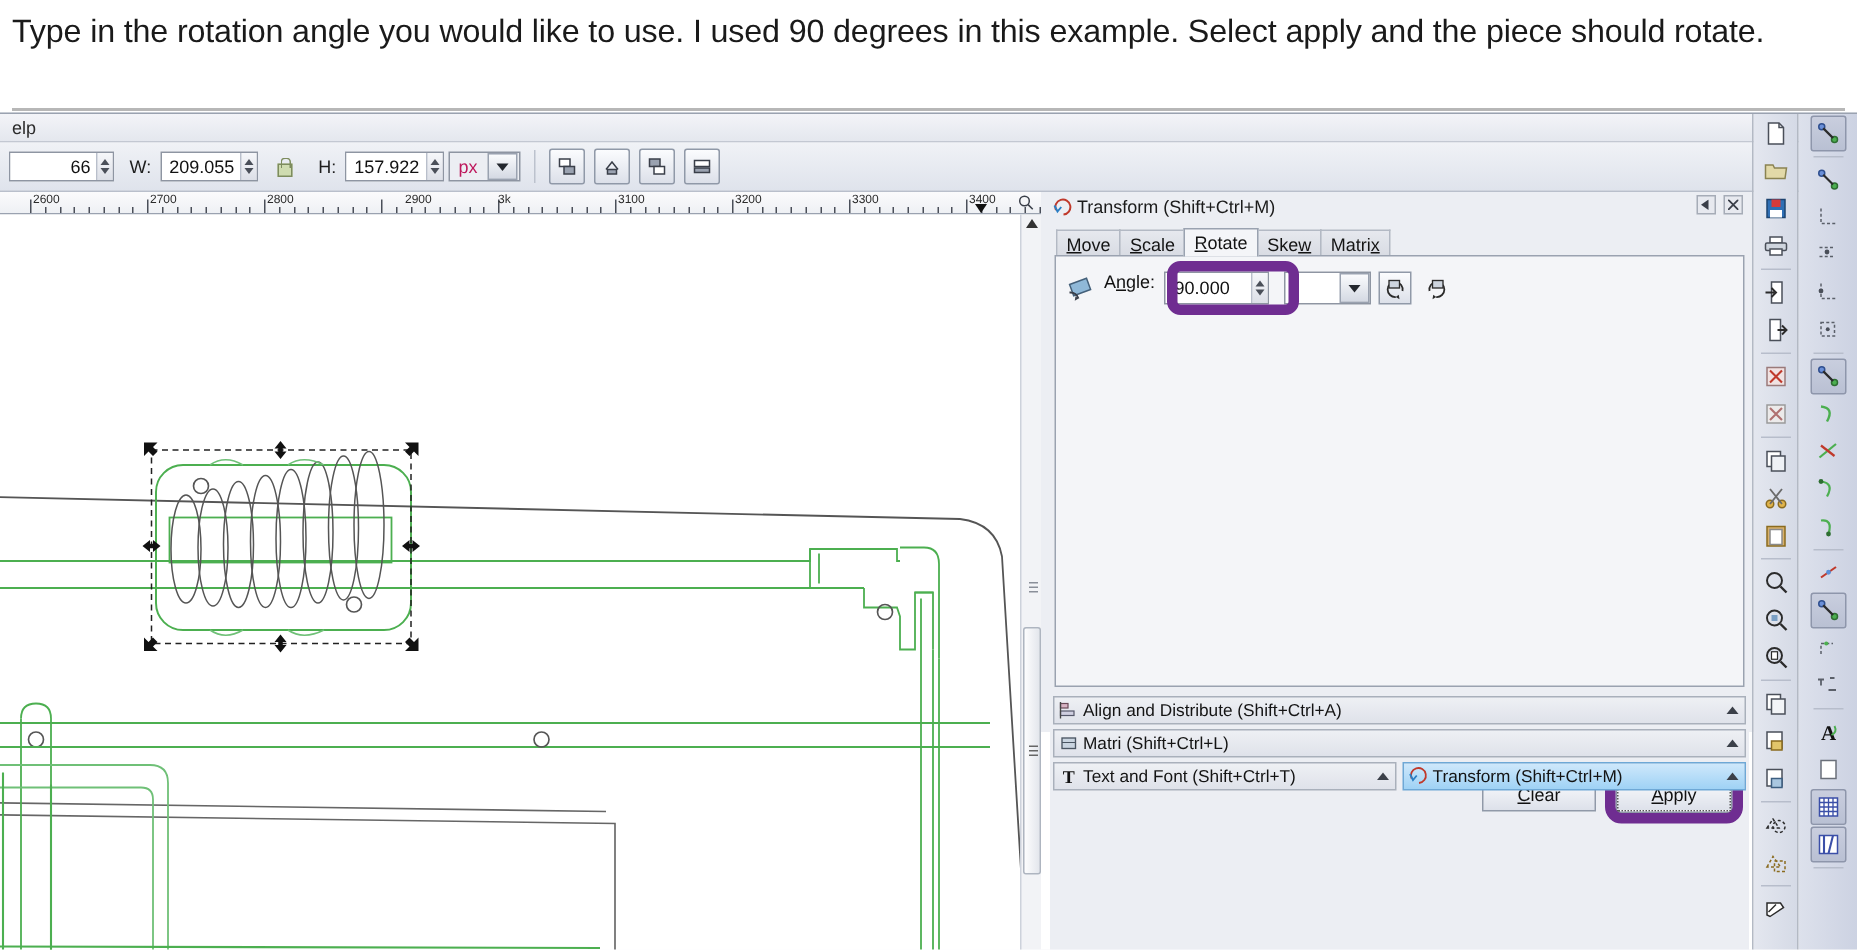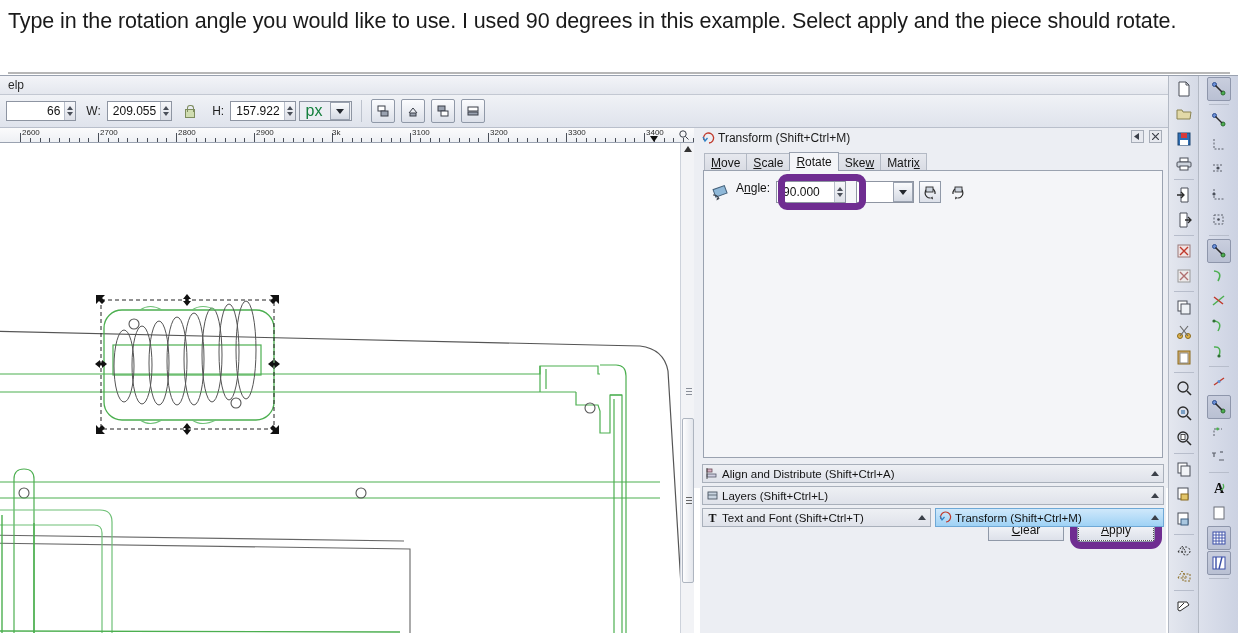--- a/index.html
+++ b/index.html
@@ -76,21 +76,21 @@
     border:1px solid #7d8c5e; background:#cfdcb0;
   }
   .lockicon::after {
     content:""; position:absolute; left:5px; top:3px; width:5px; height:6px;
     border:1px solid #7d8c5e; border-bottom:none; border-radius:3px 3px 0 0;
   }
   .unitsel {
     display:flex; align-items:center; height:20px; border:1px solid #8e95a2;
     background:#eceef3; margin-left:-1px;
   }
-  .unitsel .u { font-size:16px; padding:0 6px; color:#15803d; }
+  .unitsel .u { font-size:12px; padding:0 6px; color:#be185d; }
   .unitsel .dd {
     width:20px; height:18px; margin:0 1px;
     background: linear-gradient(#fafbfd,#d4d9e3);
     border:1px solid #9aa2b0;
     display:flex; align-items:center; justify-content:center;
   }
   .caret { width:0;height:0;border-left:4px solid transparent;border-right:4px solid transparent;border-top:5px solid #23272e; }
   .sep { width:1px; height:22px; background:#bcc2cd; margin:0 5px; }
   .tbtn {
     width:24px; height:24px; margin-right:2px;
@@ -358,21 +358,21 @@
           <div class="tick" style="left: 176px; height: 9px;"></div>
           <div class="lab" style="left: 178px;">2800</div>
           <div class="tick" style="left: 185.75px; height: 4px;"></div>
           <div class="tick" style="left: 195.5px; height: 4px;"></div>
           <div class="tick" style="left: 205.25px; height: 4px;"></div>
           <div class="tick" style="left: 215px; height: 4px;"></div>
           <div class="tick" style="left: 224.75px; height: 4px;"></div>
           <div class="tick" style="left: 234.5px; height: 4px;"></div>
           <div class="tick" style="left: 244.25px; height: 4px;"></div>
           <div class="tick" style="left: 254px; height: 9px;"></div>
-          <div class="lab" style="left: 256px;">2900</div>
+          <div class="lab" style="left: 270px;">2900</div>
           <div class="tick" style="left: 263.75px; height: 4px;"></div>
           <div class="tick" style="left: 273.5px; height: 4px;"></div>
           <div class="tick" style="left: 283.25px; height: 4px;"></div>
           <div class="tick" style="left: 293px; height: 4px;"></div>
           <div class="tick" style="left: 302.75px; height: 4px;"></div>
           <div class="tick" style="left: 312.5px; height: 4px;"></div>
           <div class="tick" style="left: 322.25px; height: 4px;"></div>
           <div class="tick" style="left: 332px; height: 9px;"></div>
           <div class="lab" style="left: 332px;">3k</div>
           <div class="tick" style="left: 341.75px; height: 4px;"></div>
@@ -645,21 +645,21 @@
         </div>
 
         <div class="dockrow">
           <div class="dockitem">
             <span class="ic">
               <svg width="13" height="13" viewBox="0 0 13 13">
                   <rect x="2" y="3" width="9" height="7" fill="#c9d4e0" stroke="#4a5562" stroke-width="0.9"></rect>
                   <line x1="2" y1="6" x2="11" y2="6" stroke="#4a5562" stroke-width="0.8"></line>
                 </svg>
             </span>
-            <span>Layers (Shift+Ctrl+L)</span>
+            <span>Matri (Shift+Ctrl+L)</span>
             <span class="arr"></span>
           </div>
         </div>
 
 
         <div class="dockrow">
           <div class="dockitem">
             <span class="ic">
               <svg width="13" height="13" viewBox="0 0 13 13">
                   <text x="6.5" y="11" font-family="Liberation Serif, serif" font-size="12" font-weight="bold" text-anchor="middle" fill="#111">T</text>

